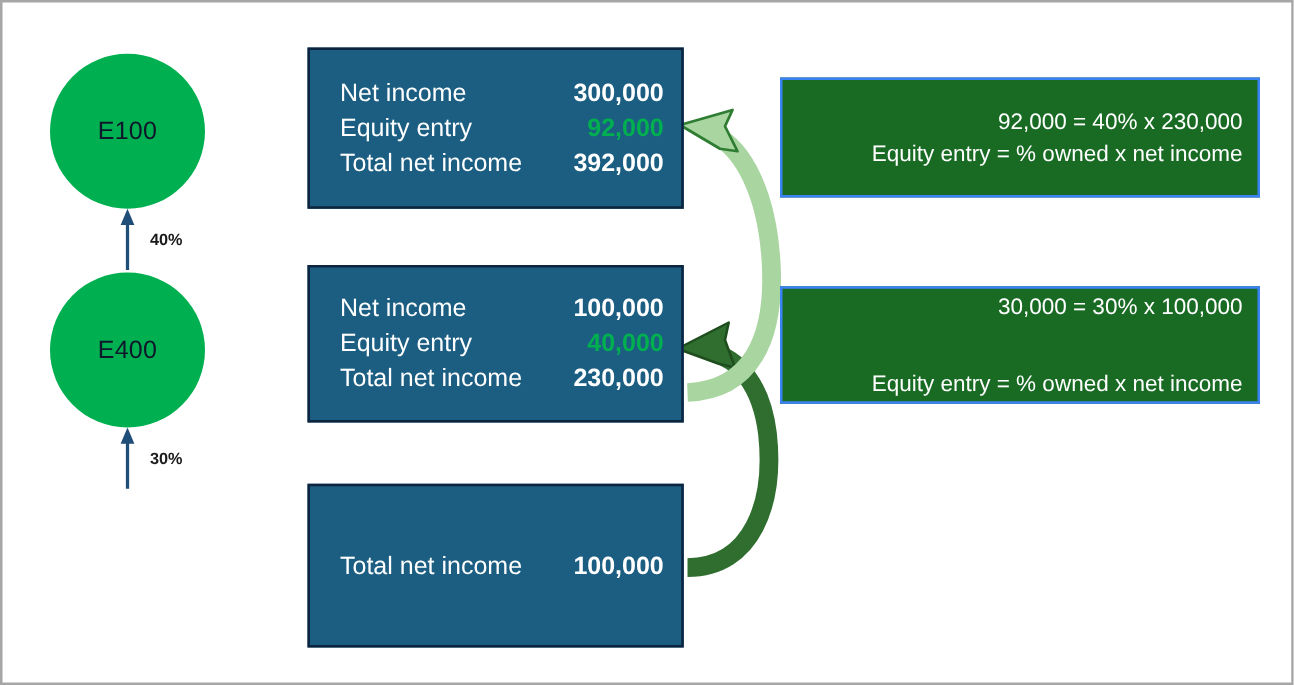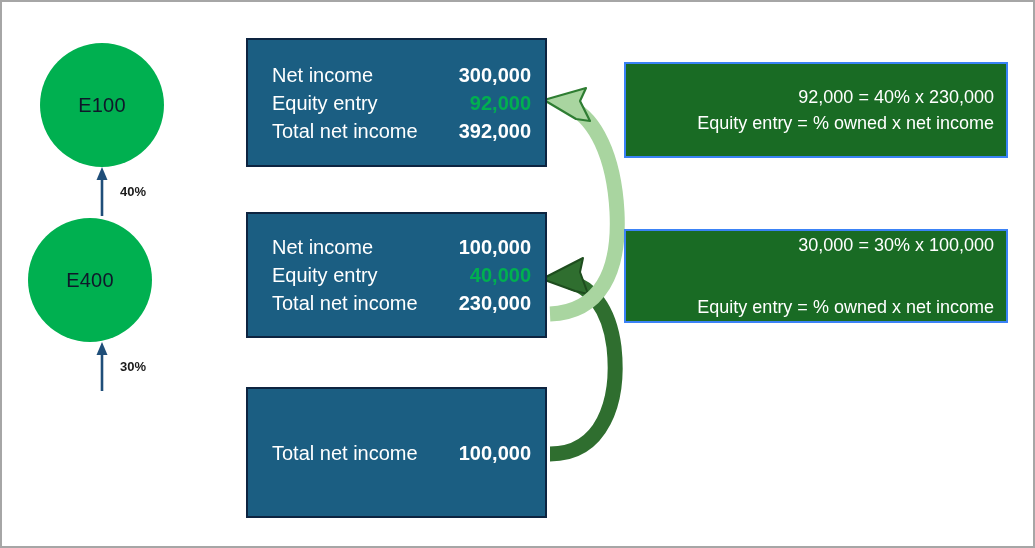--- a/index.html
+++ b/index.html
@@ -25,21 +25,21 @@
     background: #00b050;
     display: flex;
     align-items: center;
     justify-content: center;
     color: #0f172a;
     font-size: 20px;
     font-family: "Liberation Sans", sans-serif;
     letter-spacing: .2px;
   }
   #circle-e100 { left: 38px;  top: 41px;  width: 124px; height: 124px; }
-  #circle-e400 { left: 26px;  top: 216px; width: 124px; height: 124px; }
+  #circle-e400 { left: 38px;  top: 216px; width: 124px; height: 124px; }
   #circle-e401 { left: 38px;  top: 391px; width: 124px; height: 124px; }
 
   
   .pct-label {
     position: absolute;
     font-size: 13px;
     color: #1a1a1a;
     font-family: "Liberation Sans", sans-serif;
     white-space: nowrap;
   }

